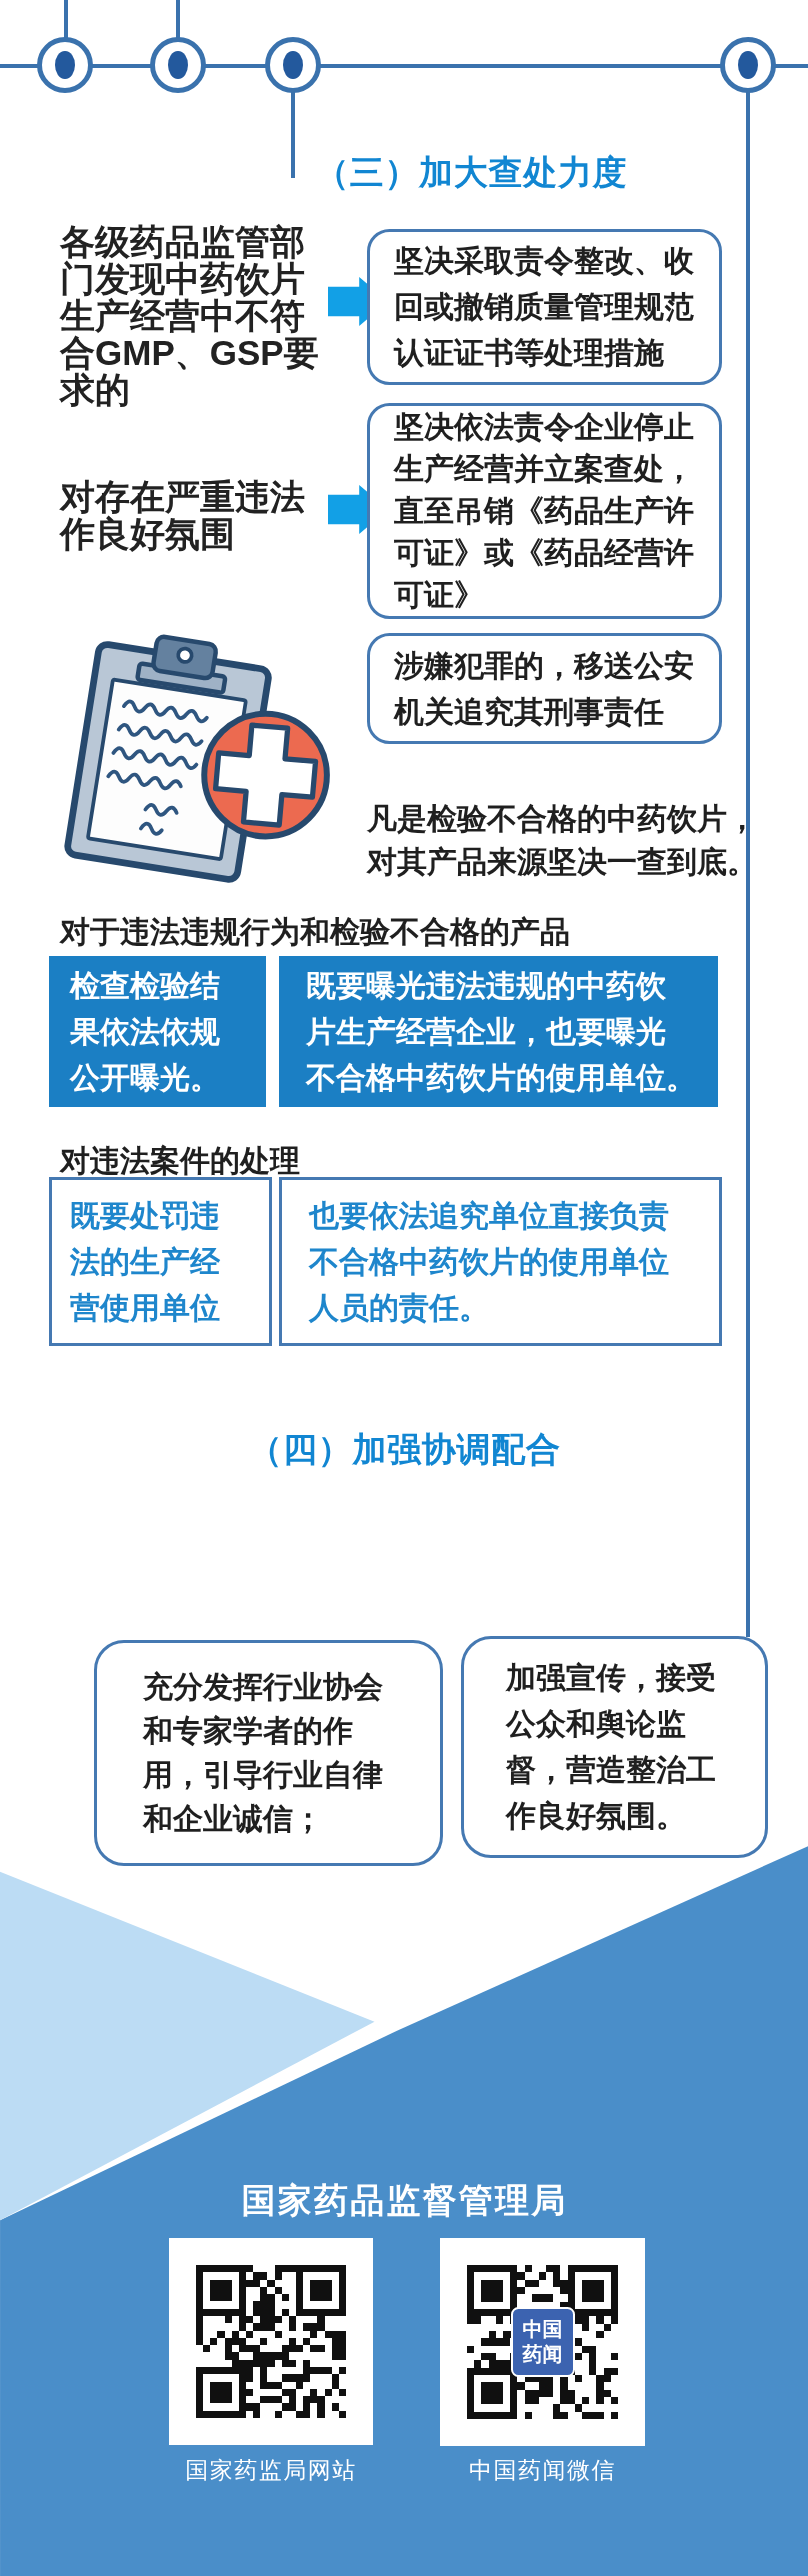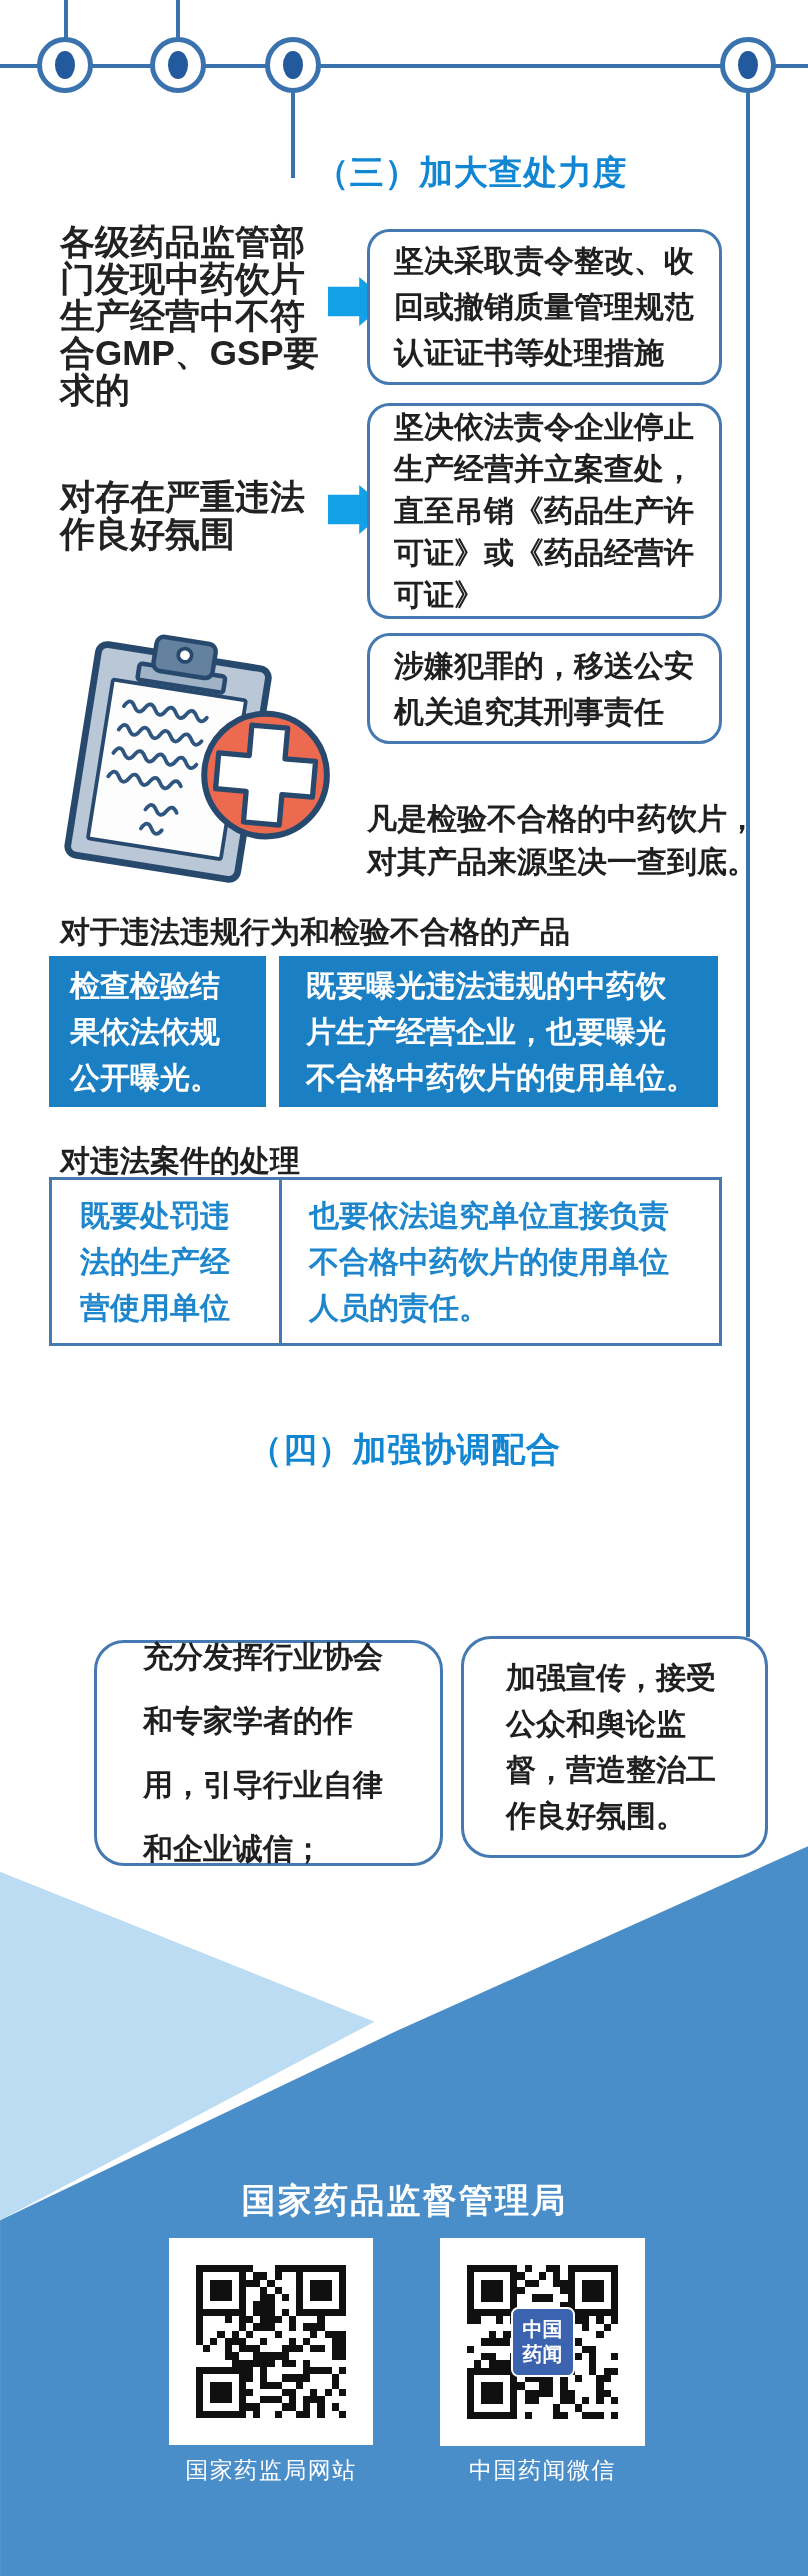--- a/index.html
+++ b/index.html
@@ -150,36 +150,36 @@
 果依法依规
 公开曝光。</div>
   </div>
   <div class="abs solid-box" style="left:279px;top:956px;width:439px;height:151px;">
     <div class="txt pre" style="margin-left:27px;">既要曝光违法违规的中药饮
 片生产经营企业，也要曝光
 不合格中药饮片的使用单位。</div>
   </div>
 
   <div class="abs black-heading" style="left:60px;top:1141px;">对违法案件的处理</div>
-  <div class="abs case-box" style="left:49px;top:1177px;width:217px;height:163px;padding-left:10px;">
+  <div class="abs case-box" style="left:49px;top:1177px;width:217px;height:163px;">
     <div class="txt pre" style="margin-left:18px;">既要处罚违
 法的生产经
 营使用单位</div>
   </div>
   <div class="abs case-box" style="left:279px;top:1177px;width:437px;height:163px;">
     <div class="txt pre" style="margin-left:27px;">也要依法追究单位直接负责
 不合格中药饮片的使用单位
 人员的责任。</div>
   </div>
 
   <div class="abs sec-title" style="left:0;top:1427px;width:809px;text-align:center;">（四）加强协调配合</div>
 
 
   <div class="abs round-box" style="left:94px;top:1640px;width:343px;height:220px;border-radius:30px;">
-    <div class="txt pre" style="margin-left:46px;line-height:64px;">充分发挥行业协会
+    <div class="txt pre" style="margin-left:46px;line-height:44px;">充分发挥行业协会
 和专家学者的作
 用，引导行业自律
 和企业诚信；</div>
   </div>
   <div class="abs round-box" style="left:461px;top:1636px;width:301px;height:216px;border-radius:30px;">
     <div class="txt pre" style="margin-left:42px;line-height:46px;">加强宣传，接受
 公众和舆论监
 督，营造整治工
 作良好氛围。</div>
   </div>

